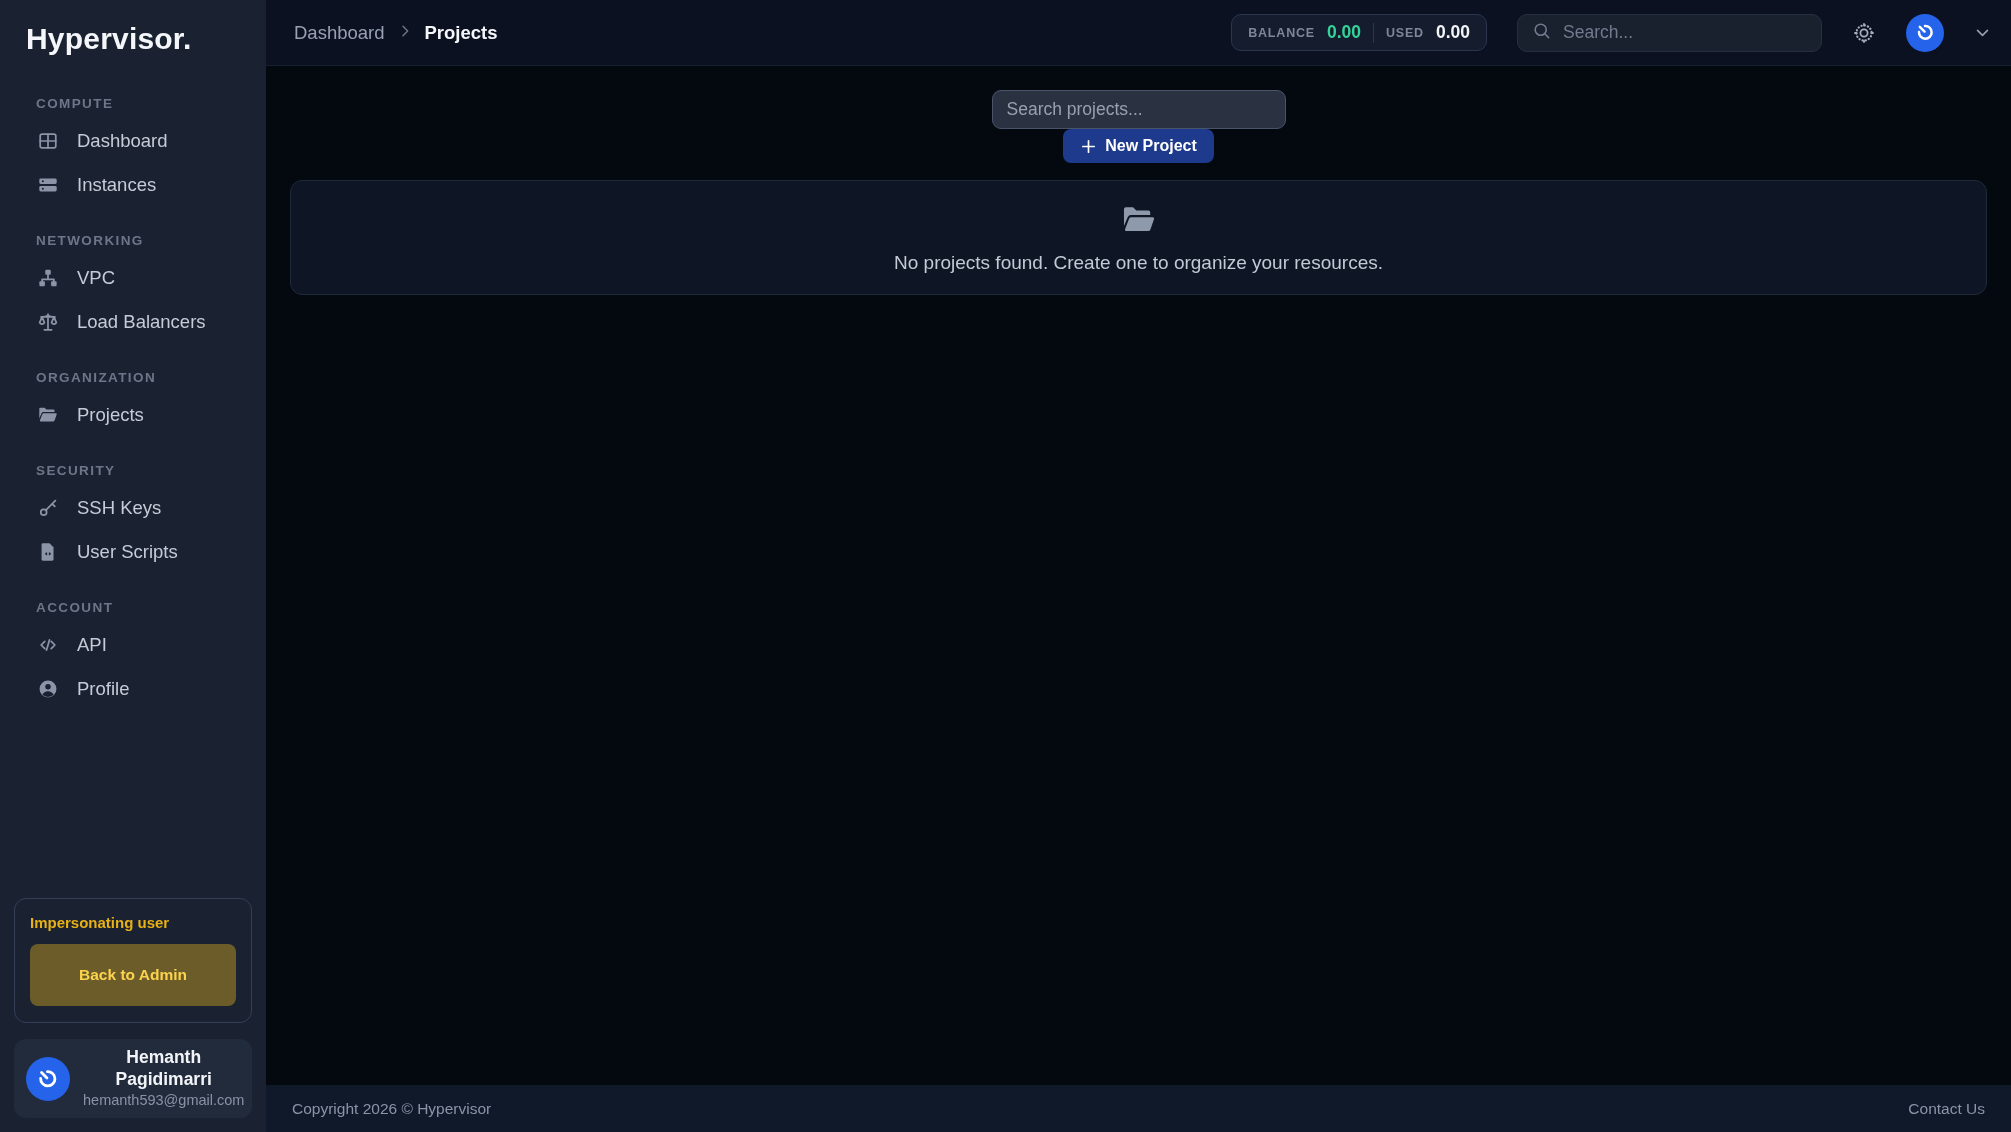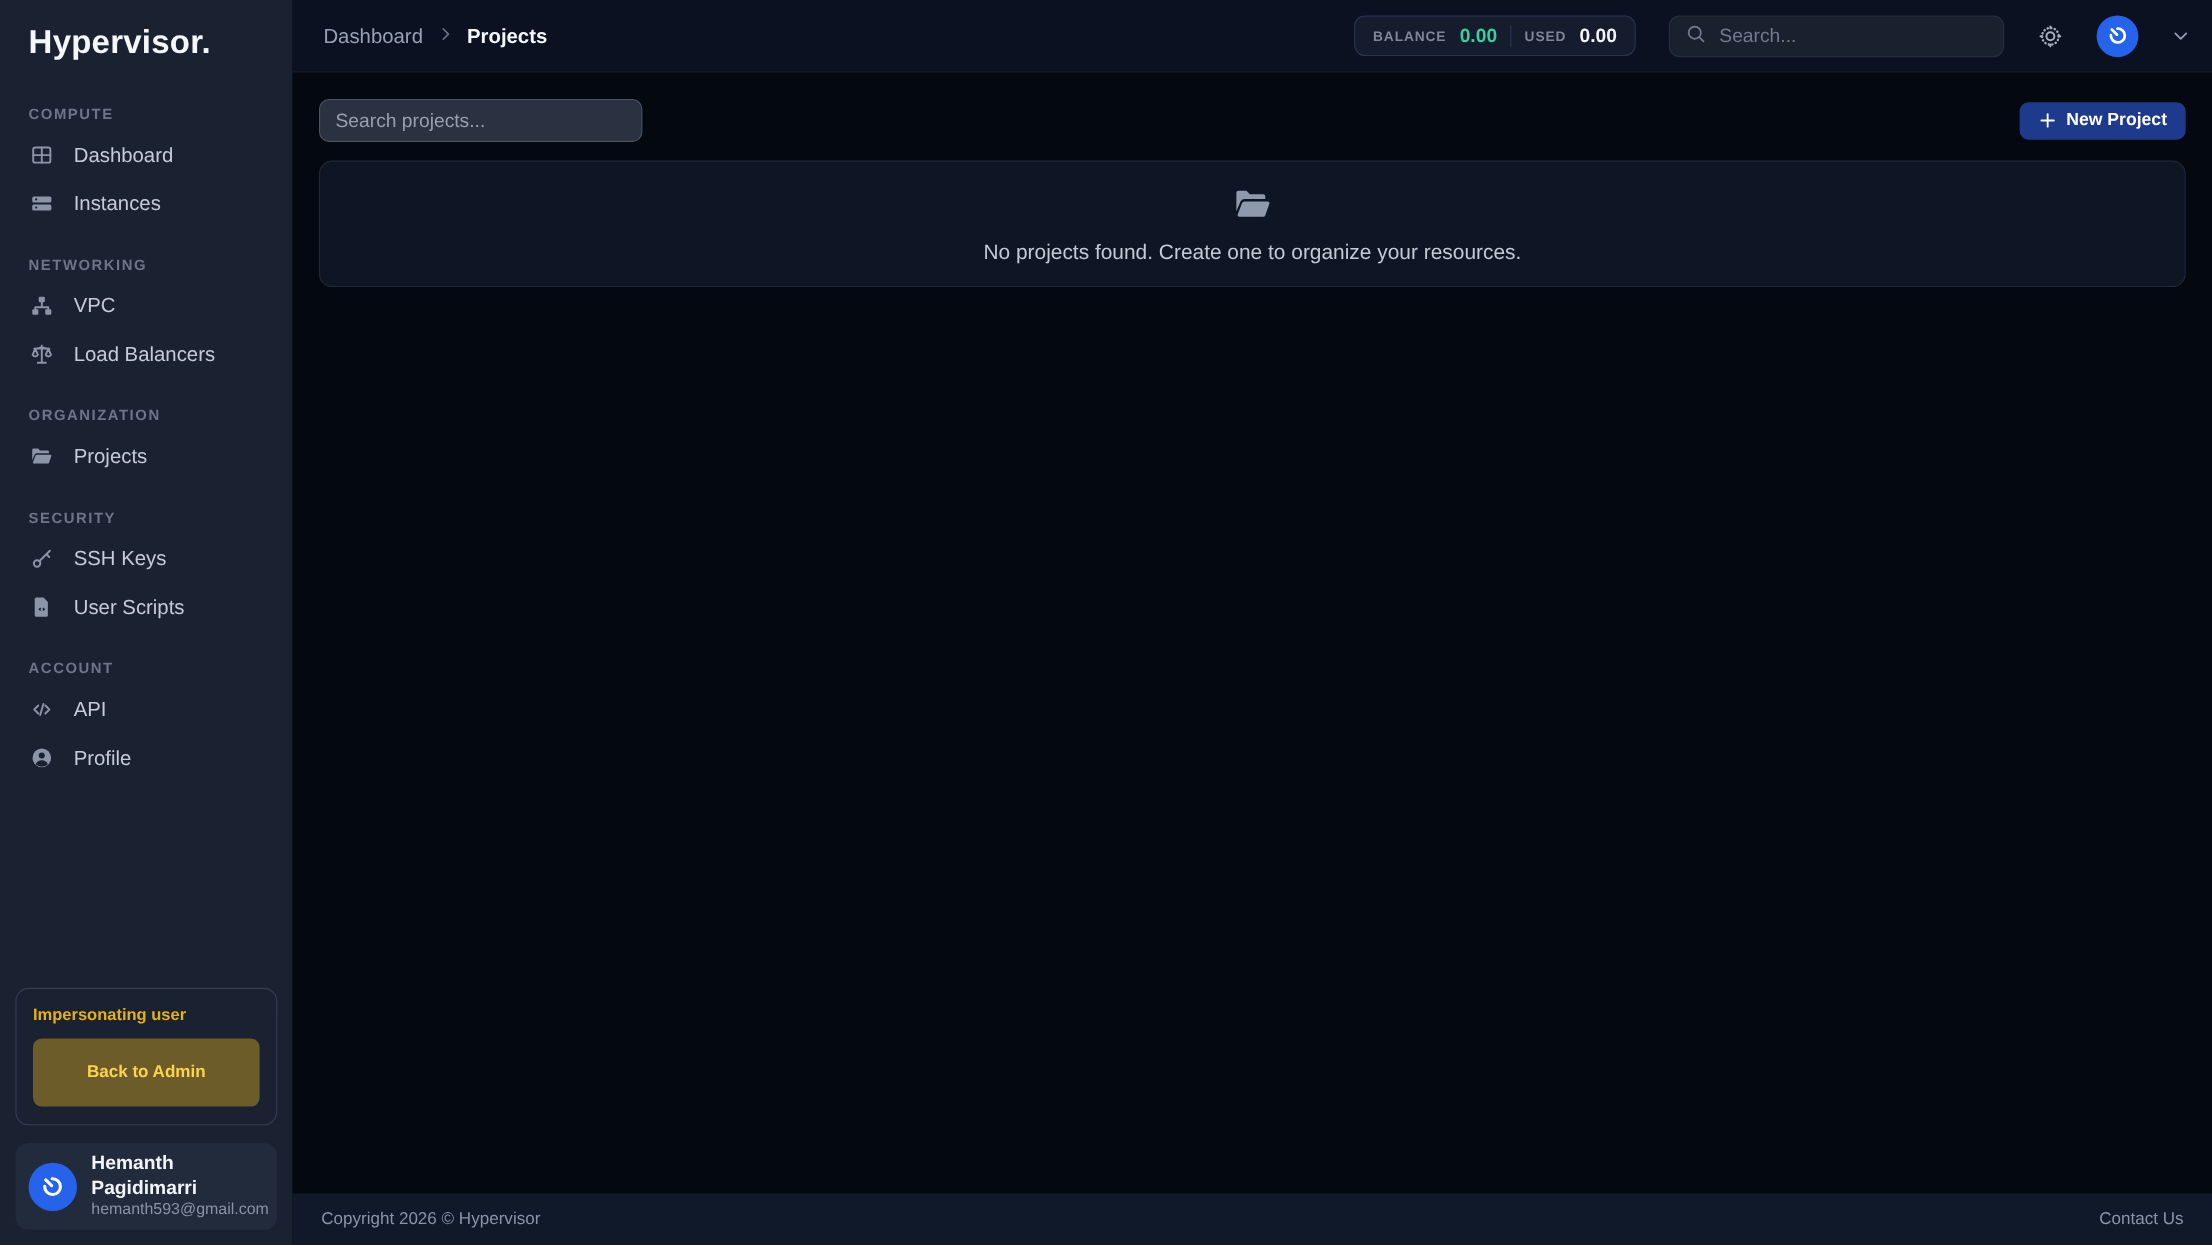--- a/index.html
+++ b/index.html
@@ -14,21 +14,21 @@
   
   .sidebar {
     width: 266px; min-width: 266px; height: 100%;
     background: #1a2231;
     display: flex; flex-direction: column;
   }
   .logo {
     padding: 22px 26px 10px 26px;
     font-size: 30px; font-weight: 800; color: #f4f6fa; letter-spacing: 0.2px;
   }
-  .nav { padding: 4px 26px 0 26px; }
+  .nav { padding: 4px 26px 0 36px; }
   .nav-header {
     margin-top: 26px; margin-bottom: 8px;
     font-size: 13.5px; font-weight: 700; letter-spacing: 1.4px;
     color: #6d7689; text-transform: uppercase;
   }
   .nav-item {
     display: flex; align-items: center; gap: 17px;
     padding: 10px 0; cursor: pointer;
     font-size: 18.5px; color: #c5cbd8;
   }
@@ -49,21 +49,21 @@
     margin-top: 13px; width: 100%; border: none; cursor: pointer;
     background: #6b5c29; color: #fcd34d;
     font-family: inherit; font-size: 15.5px; font-weight: 700;
     padding: 22px 0; border-radius: 8px;
   }
 
   .user-card {
     margin: 0 14px 14px 14px;
     background: #212b3c; border-radius: 12px;
     padding: 8px 12px;
-    display: flex; align-items: center; gap: 13px; cursor: pointer;
+    display: flex; align-items: center; gap: 13px; cursor: pointer; text-align: center;
   }
   .avatar {
     width: 44px; height: 44px; min-width: 44px; border-radius: 50%;
     background: #2563eb; display: flex; align-items: center; justify-content: center;
   }
   .avatar svg { stroke: #ffffff; fill: none; stroke-linecap: round; }
   .user-name { font-size: 17.5px; font-weight: 700; color: #f2f4f8; line-height: 1.25; }
   .user-email { font-size: 14.5px; color: #8a93a5; line-height: 1.3; }
 
   
@@ -111,21 +111,21 @@
 
   .avatar-small {
     width: 38px; height: 38px; border-radius: 50%;
     background: #2563eb; display: flex; align-items: center; justify-content: center; cursor: pointer;
   }
   .avatar-small svg { stroke: #ffffff; fill: none; stroke-linecap: round; }
   .chevron-btn svg { stroke: #98a1b3; fill: none; stroke-width: 2.2; stroke-linecap: round; stroke-linejoin: round; }
 
   
   .main { flex: 1; background: #04080f; padding: 24px; overflow: hidden; }
-  .main-toolbar { display: flex; align-items: center; justify-content: space-between; }
+  .main-toolbar { display: flex; align-items: center; justify-content: space-between; flex-direction: column; }
   .project-search {
     width: 294px; height: 39px;
     background: #2a3242; border: 1px solid #4a5468; border-radius: 9px;
     padding: 0 14px; outline: none;
     font-family: inherit; font-size: 17.5px; color: #d6dbe4;
   }
   .project-search::placeholder { color: #99a0ad; }
   .new-project-btn {
     display: flex; align-items: center; gap: 8px;
     background: #1d3a8c; color: #ffffff; border: none; cursor: pointer;

